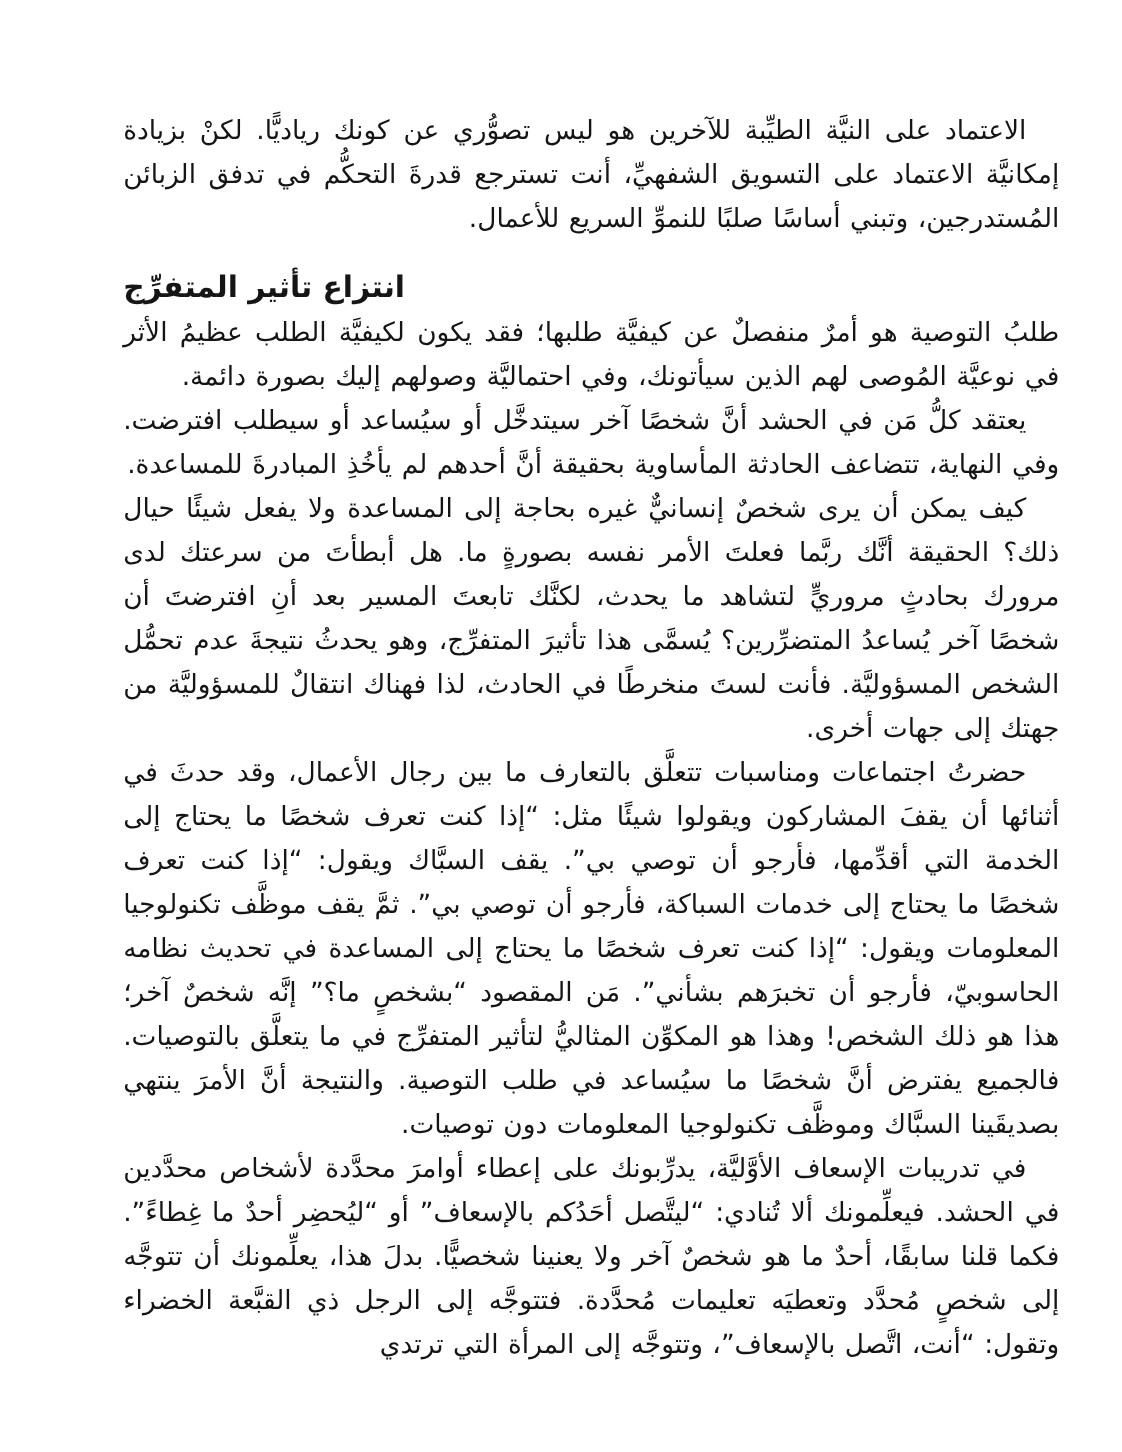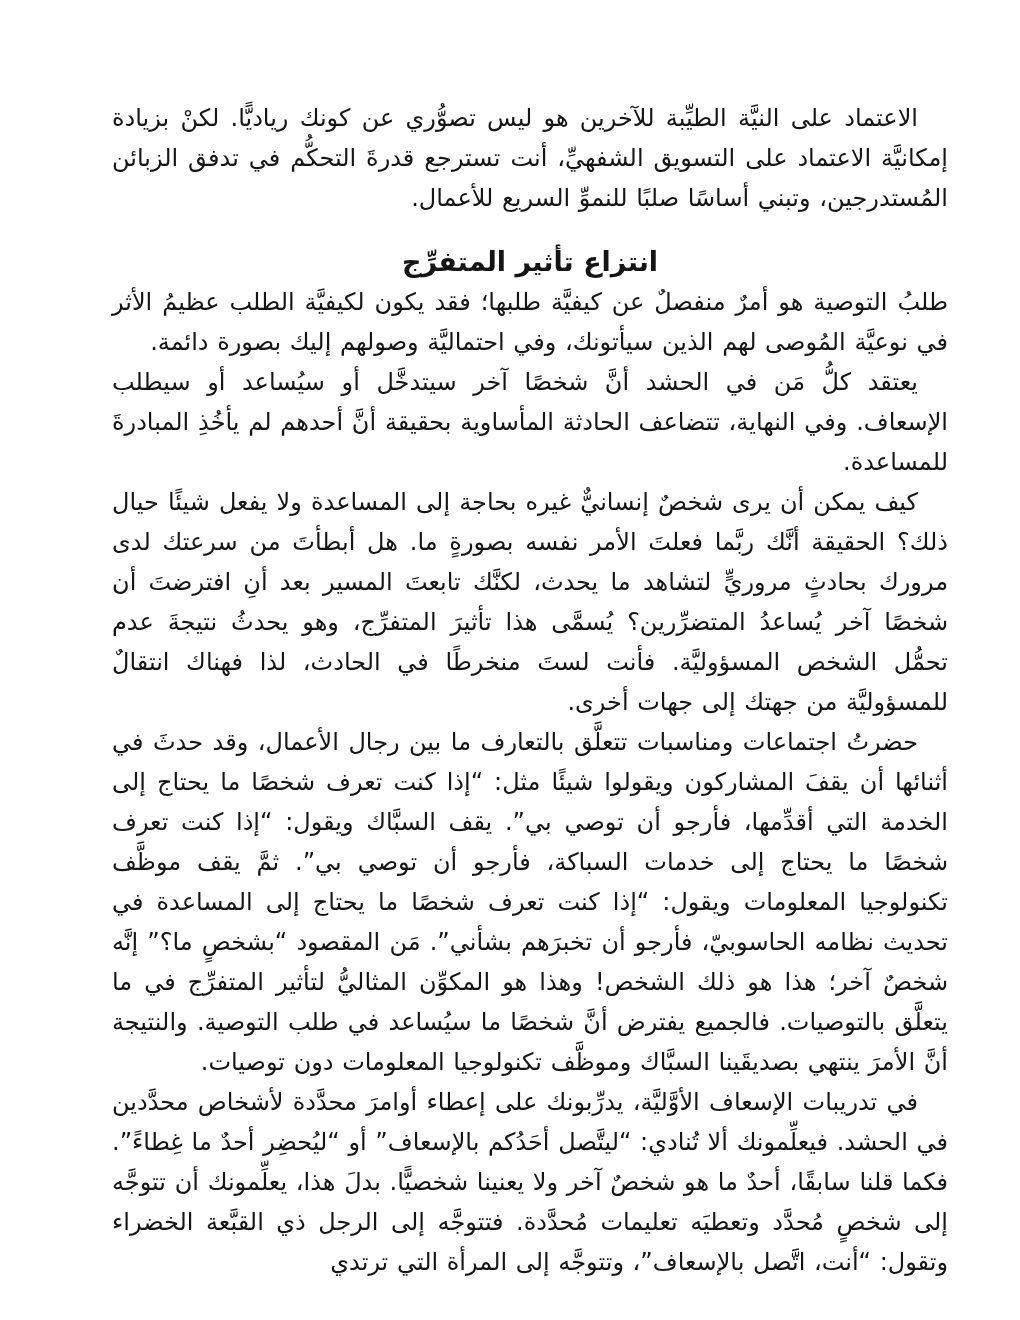--- a/index.html
+++ b/index.html
@@ -8,57 +8,57 @@
     width: 1020px;
     height: 1320px;
     background: #ffffff;
     overflow: hidden;
   }
   .page {
     box-sizing: border-box;
     width: 1020px;
     height: 1320px;
     direction: rtl;
-    padding: 98px 72px 0 112px;
+    padding: 98px 57px 0 112px;
     color: #151515;
     font-family: "DejaVu Sans", sans-serif;
   }
   .par {
     margin: 0;
     font-size: 24px;
     line-height: 40px;
     text-align: justify;
     text-indent: 0;
     word-spacing: 1px;
   }
   .par.indent {
     text-indent: 30px;
   }
   .heading {
     margin: 26px 0 2px 0;
     font-size: 27px;
     line-height: 36px;
     font-weight: bold;
-    text-align: center;
+    text-align: left;
     letter-spacing: 0;
   }
 </style>
 </head>
 <body>
 
 <div class="page">
 
   <p class="par indent">الاعتماد على النيَّة الطيِّبة للآخرين هو ليس تصوُّري عن كونك رياديًّا. لكنْ بزيادة إمكانيَّة الاعتماد على التسويق الشفهيِّ، أنت تسترجع قدرةَ التحكُّم في تدفق الزبائن المُستدرجين، وتبني أساسًا صلبًا للنموِّ السريع للأعمال.</p>
 
   <h2 class="heading">انتزاع تأثير المتفرِّج</h2>
 
   <p class="par">طلبُ التوصية هو أمرٌ منفصلٌ عن كيفيَّة طلبها؛ فقد يكون لكيفيَّة الطلب عظيمُ الأثر في نوعيَّة المُوصى لهم الذين سيأتونك، وفي احتماليَّة وصولهم إليك بصورة دائمة.</p>
 
 
-  <p class="par indent">يعتقد كلُّ مَن في الحشد أنَّ شخصًا آخر سيتدخَّل أو سيُساعد أو سيطلب الإسعاف. وفي النهاية، تتضاعف الحادثة المأساوية بحقيقة أنَّ أحدهم لم يأخُذِ المبادرةَ للمساعدة.</p>
+  <p class="par indent">يعتقد كلُّ مَن في الحشد أنَّ شخصًا آخر سيتدخَّل أو سيُساعد أو سيطلب افترضت. وفي النهاية، تتضاعف الحادثة المأساوية بحقيقة أنَّ أحدهم لم يأخُذِ المبادرةَ للمساعدة.</p>
 
   <p class="par indent">كيف يمكن أن يرى شخصٌ إنسانيٌّ غيره بحاجة إلى المساعدة ولا يفعل شيئًا حيال ذلك؟ الحقيقة أنَّك ربَّما فعلتَ الأمر نفسه بصورةٍ ما. هل أبطأتَ من سرعتك لدى مرورك بحادثٍ مروريٍّ لتشاهد ما يحدث، لكنَّك تابعتَ المسير بعد أنِ افترضتَ أن شخصًا آخر يُساعدُ المتضرِّرين؟ يُسمَّى هذا تأثيرَ المتفرِّج، وهو يحدثُ نتيجةَ عدم تحمُّل الشخص المسؤوليَّة. فأنت لستَ منخرطًا في الحادث، لذا فهناك انتقالٌ للمسؤوليَّة من جهتك إلى جهات أخرى.</p>
 
   <p class="par indent">حضرتُ اجتماعات ومناسبات تتعلَّق بالتعارف ما بين رجال الأعمال، وقد حدثَ في أثنائها أن يقفَ المشاركون ويقولوا شيئًا مثل: “إذا كنت تعرف شخصًا ما يحتاج إلى الخدمة التي أقدِّمها، فأرجو أن توصي بي”. يقف السبَّاك ويقول: “إذا كنت تعرف شخصًا ما يحتاج إلى خدمات السباكة، فأرجو أن توصي بي”. ثمَّ يقف موظَّف تكنولوجيا المعلومات ويقول: “إذا كنت تعرف شخصًا ما يحتاج إلى المساعدة في تحديث نظامه الحاسوبيّ، فأرجو أن تخبرَهم بشأني”. مَن المقصود “بشخصٍ ما؟” إنَّه شخصٌ آخر؛ هذا هو ذلك الشخص! وهذا هو المكوِّن المثاليُّ لتأثير المتفرِّج في ما يتعلَّق بالتوصيات. فالجميع يفترض أنَّ شخصًا ما سيُساعد في طلب التوصية. والنتيجة أنَّ الأمرَ ينتهي بصديقَينا السبَّاك وموظَّف تكنولوجيا المعلومات دون توصيات.</p>
 
   <p class="par indent">في تدريبات الإسعاف الأوَّليَّة، يدرِّبونك على إعطاء أوامرَ محدَّدة لأشخاص محدَّدين في الحشد. فيعلِّمونك ألا تُنادي: “ليتَّصل أحَدُكم بالإسعاف” أو “ليُحضِر أحدٌ ما غِطاءً”. فكما قلنا سابقًا، أحدٌ ما هو شخصٌ آخر ولا يعنينا شخصيًّا. بدلَ هذا، يعلِّمونك أن تتوجَّه إلى شخصٍ مُحدَّد وتعطيَه تعليمات مُحدَّدة. فتتوجَّه إلى الرجل ذي القبَّعة الخضراء وتقول: “أنت، اتَّصل بالإسعاف”، وتتوجَّه إلى المرأة التي ترتدي</p>
 
 </div>
 
 </body></html>

